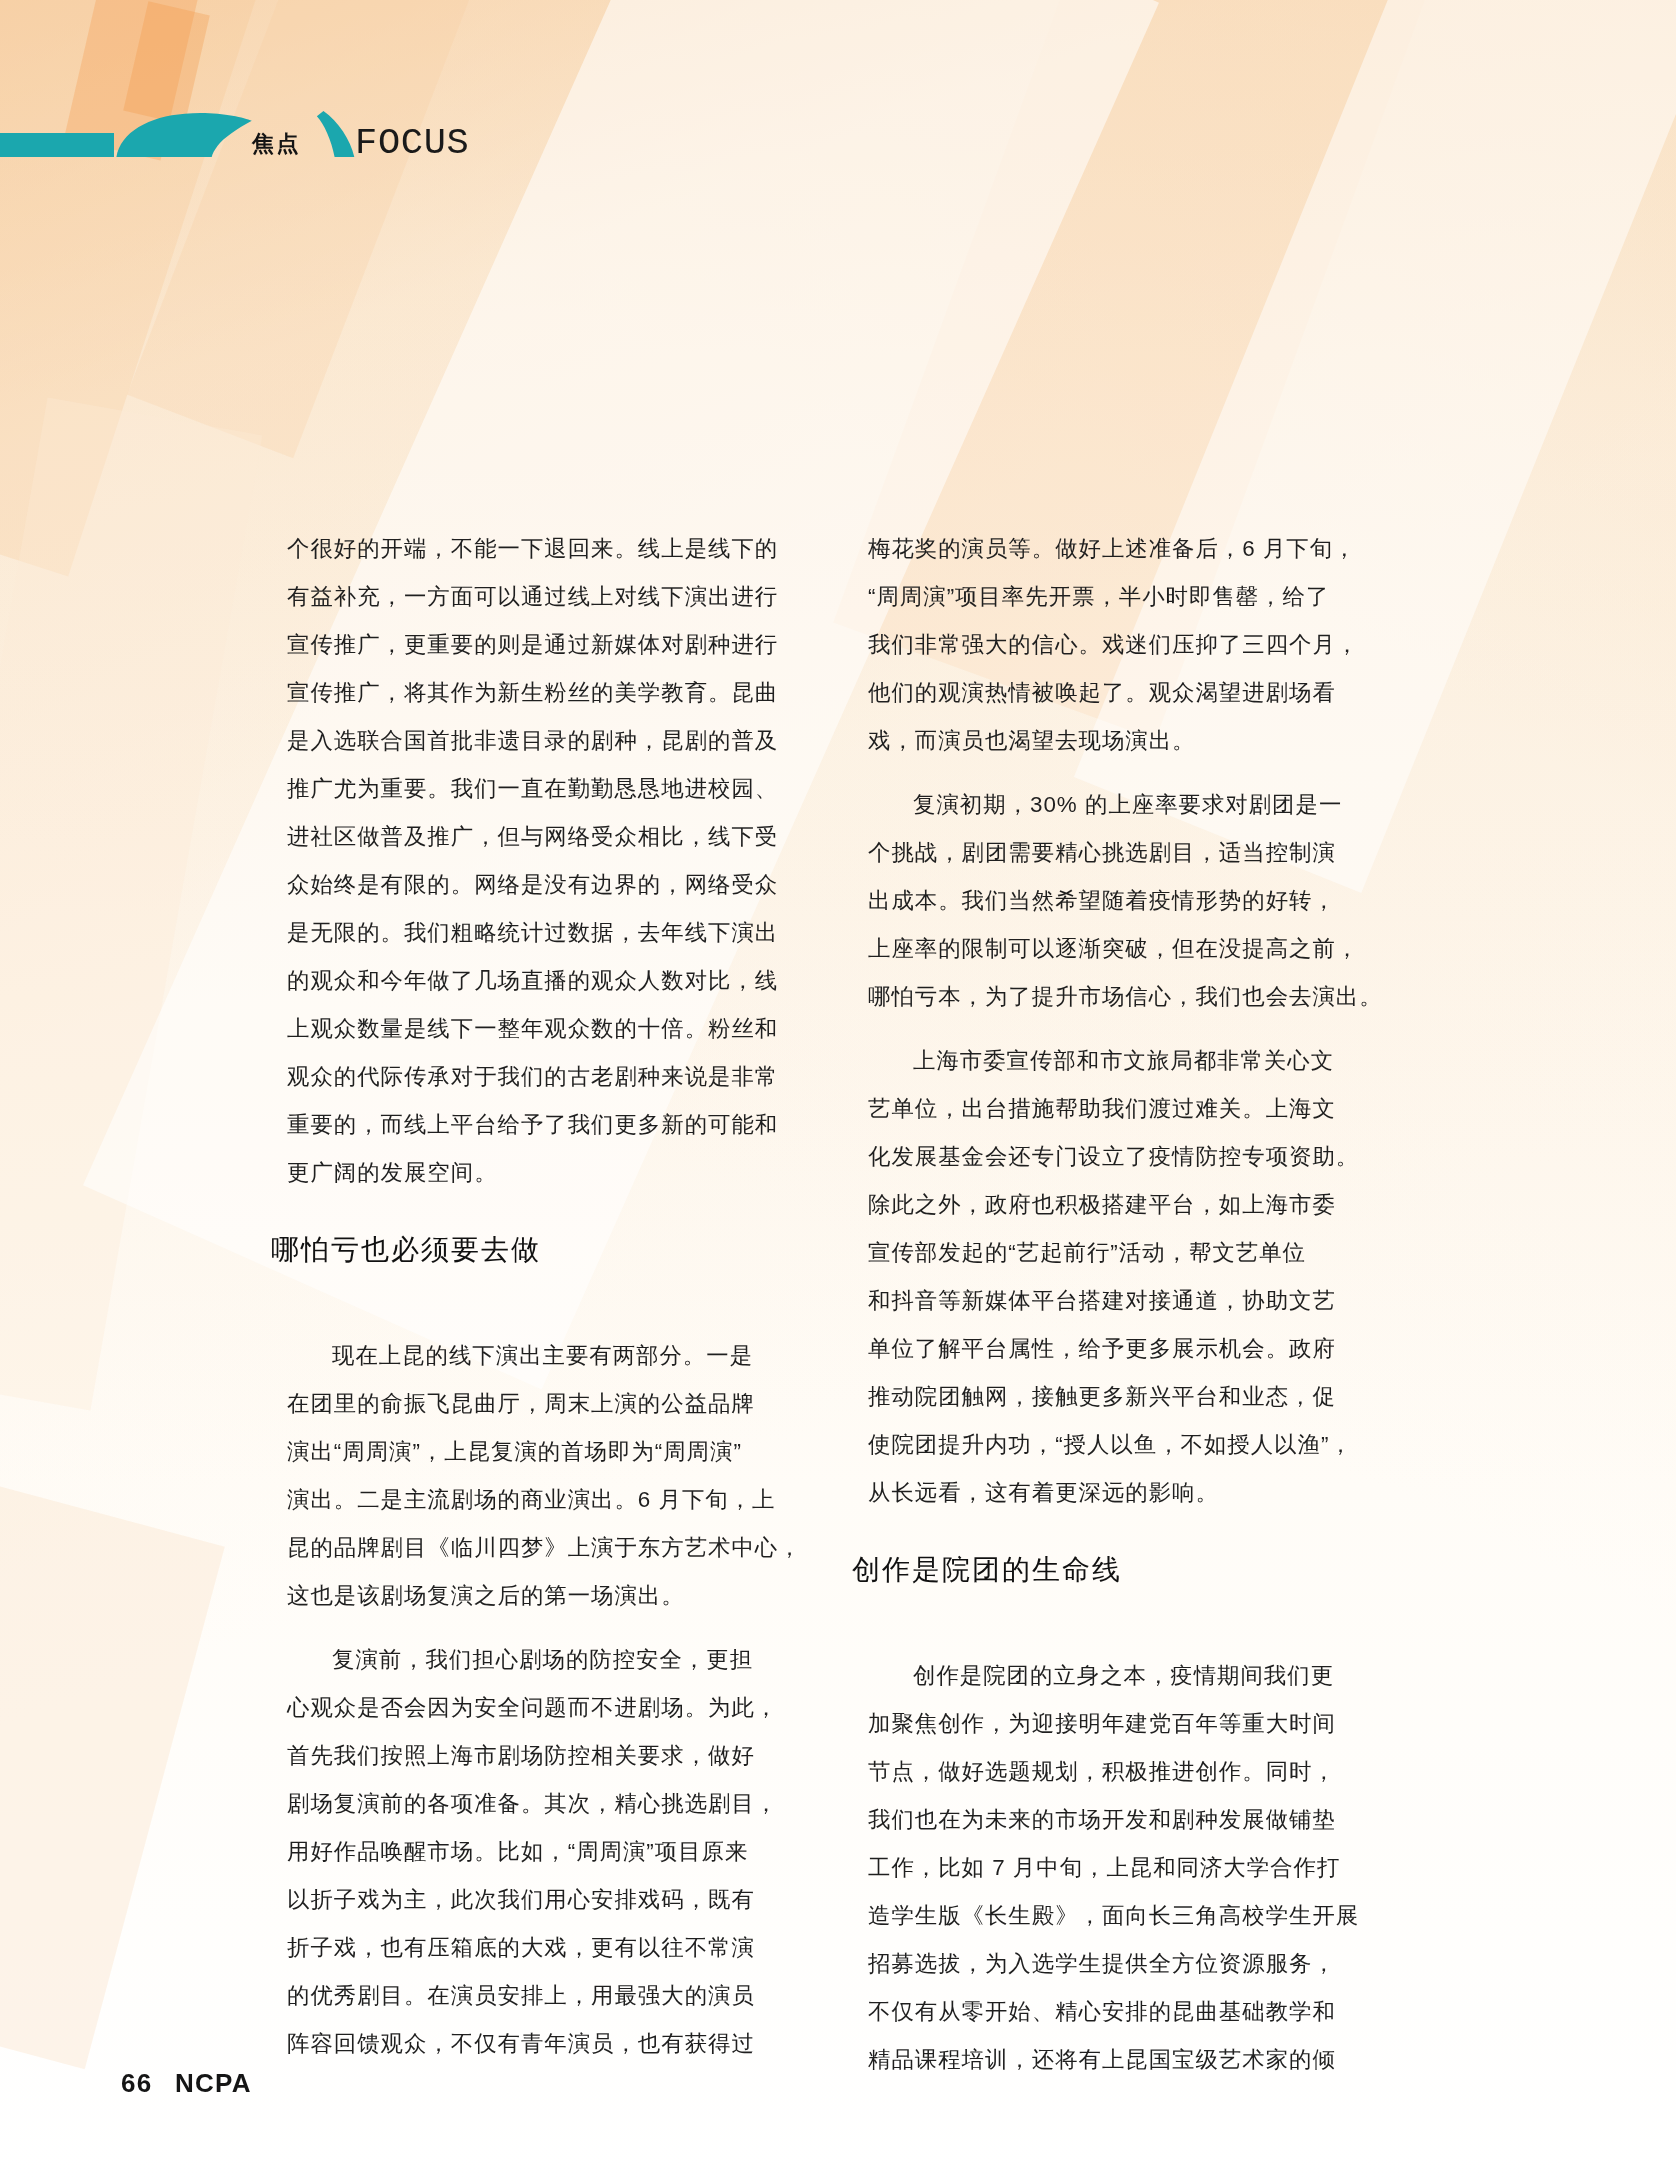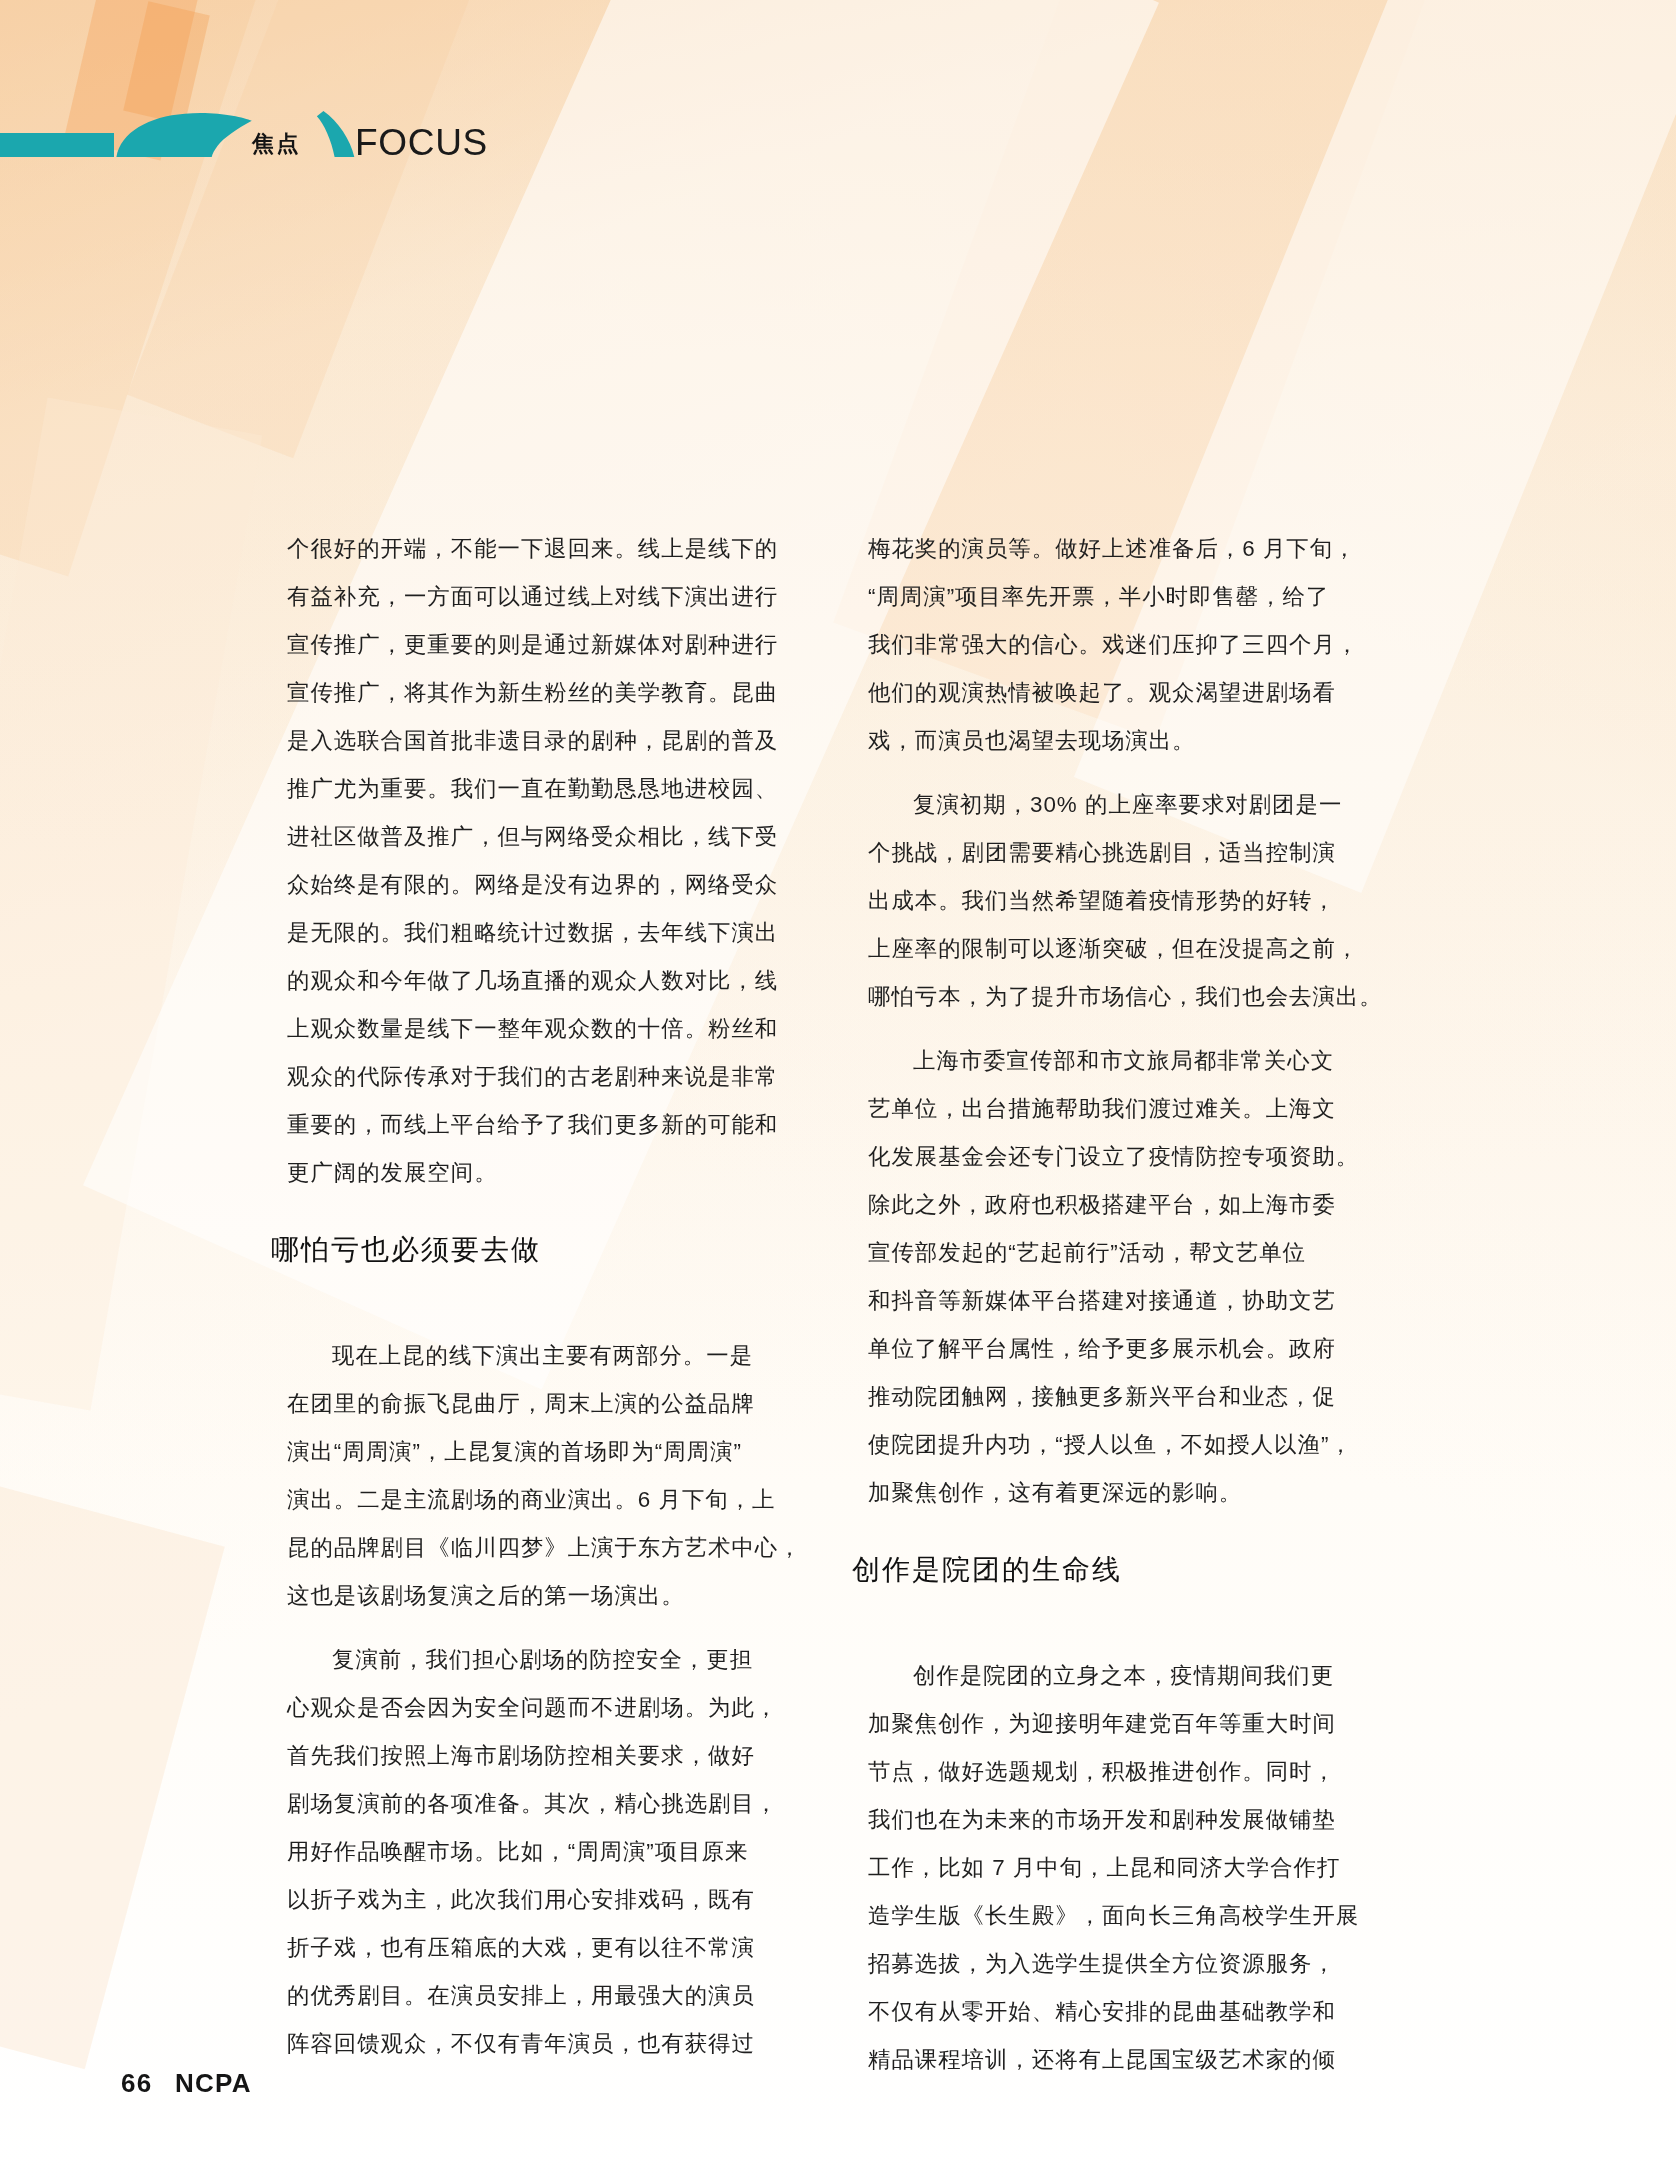--- a/index.html
+++ b/index.html
@@ -37,21 +37,21 @@
     background: var(--teal, #1ba7ae);
   }
   .header-logo-svg { position: absolute; left: 116px; top: 111px; }
   .section-title-cn {
     position: absolute; left: 252px; top: 129px;
     font-size: 22px; font-weight: bold; letter-spacing: 2.6px;
     color: #141414; line-height: 30px;
   }
   .section-title-en {
     position: absolute; left: 355px; top: 123px;
-    font-family: Liberation Sans, sans-serif;
+    font-family: Liberation Mono, monospace;
     font-size: 37px; line-height: 40px; letter-spacing: 0.7px;
     color: #1a1a1a;
   }
 
   
   .column {
     position: absolute;
     top: 509px;
     width: 544px;
     font-size: 22.4px;
@@ -171,21 +171,21 @@
       <div class="para">
         <div class="line indent">上海市委宣传部和市文旅局都非常关心文</div>
         <div class="line">艺单位，出台措施帮助我们渡过难关。上海文</div>
         <div class="line">化发展基金会还专门设立了疫情防控专项资助。</div>
         <div class="line">除此之外，政府也积极搭建平台，如上海市委</div>
         <div class="line">宣传部发起的“艺起前行”活动，帮文艺单位</div>
         <div class="line">和抖音等新媒体平台搭建对接通道，协助文艺</div>
         <div class="line">单位了解平台属性，给予更多展示机会。政府</div>
         <div class="line">推动院团触网，接触更多新兴平台和业态，促</div>
         <div class="line">使院团提升内功，“授人以鱼，不如授人以渔”，</div>
-        <div class="line">加聚焦创作，这有着更深远的影响。</div>
+        <div class="line">从长远看，这有着更深远的影响。</div>
       </div>
       <div class="col-heading">创作是院团的生命线</div>
       <div class="para">
         <div class="line indent">创作是院团的立身之本，疫情期间我们更</div>
         <div class="line">加聚焦创作，为迎接明年建党百年等重大时间</div>
         <div class="line">节点，做好选题规划，积极推进创作。同时，</div>
         <div class="line">我们也在为未来的市场开发和剧种发展做铺垫</div>
         <div class="line">工作，比如 7 月中旬，上昆和同济大学合作打</div>
         <div class="line">造学生版《长生殿》，面向长三角高校学生开展</div>
         <div class="line">招募选拔，为入选学生提供全方位资源服务，</div>

